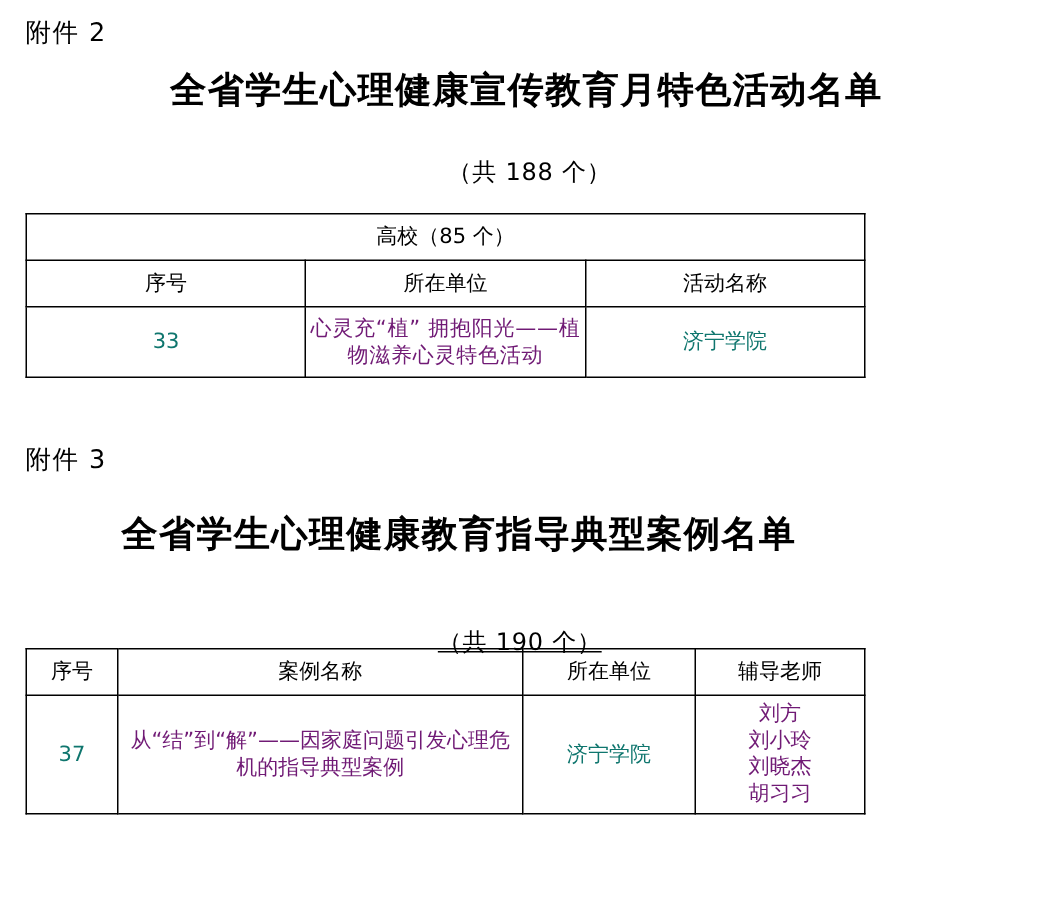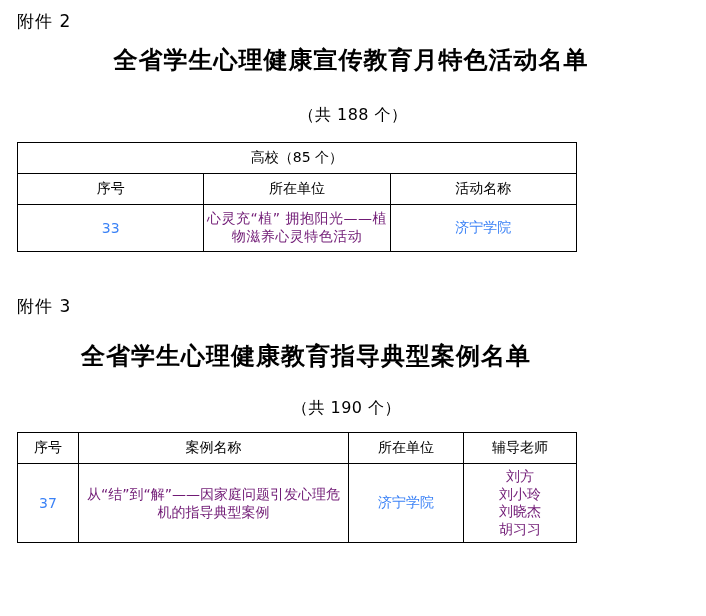--- a/index.html
+++ b/index.html
@@ -59,21 +59,21 @@
     font-size: 14px;
   }
   .colhead {
     height: 22px;
   }
   .bodyrow td {
     height: 38px;
     color: #701a75;
   }
   .bodyrow td.dark {
-    color: #3b82f6;
+    color: #0f766e;
   }
   .act-name {
     color: #5a5a5a;
     letter-spacing: 0.5px;
   }
   .teachers {
     line-height: 1.25;
     color: #5a5a5a;
     white-space: pre-line;
     margin-top: 23px;
@@ -84,21 +84,21 @@
     padding-left: 6px;
     padding-right: 6px;
   }
   
   #label-2 { position: absolute; left: 17px; top: 10px; }
   #title-2 { position: absolute; left: 0; top: 44px; width: 616px; margin-left: 43px; }
   #subtitle-2 { position: absolute; left: 0; top: 105px; width: 706px; }
   #table-2 { position: absolute; left: 17px; top: 142px; }
   #label-3 { position: absolute; left: 17px; top: 295px; }
   #title-3 { position: absolute; left: 0; top: 340px; width: 612px; }
-  #subtitle-3 { position: absolute; left: 0; top: 398px; width: 693px; }
+  #subtitle-3 { position: absolute; left: 0; top: 418px; width: 693px; text-decoration: underline; }
   #table-3 { position: absolute; left: 17px; top: 432px; }
   .w-seq { width: 56px; }
   .w-org { width: 176px; }
   .w-unit { width: 110px; }
   .w-teacher { width: 108px; }
 </style>
 </head>
 <body>
 
 <div class="page">

